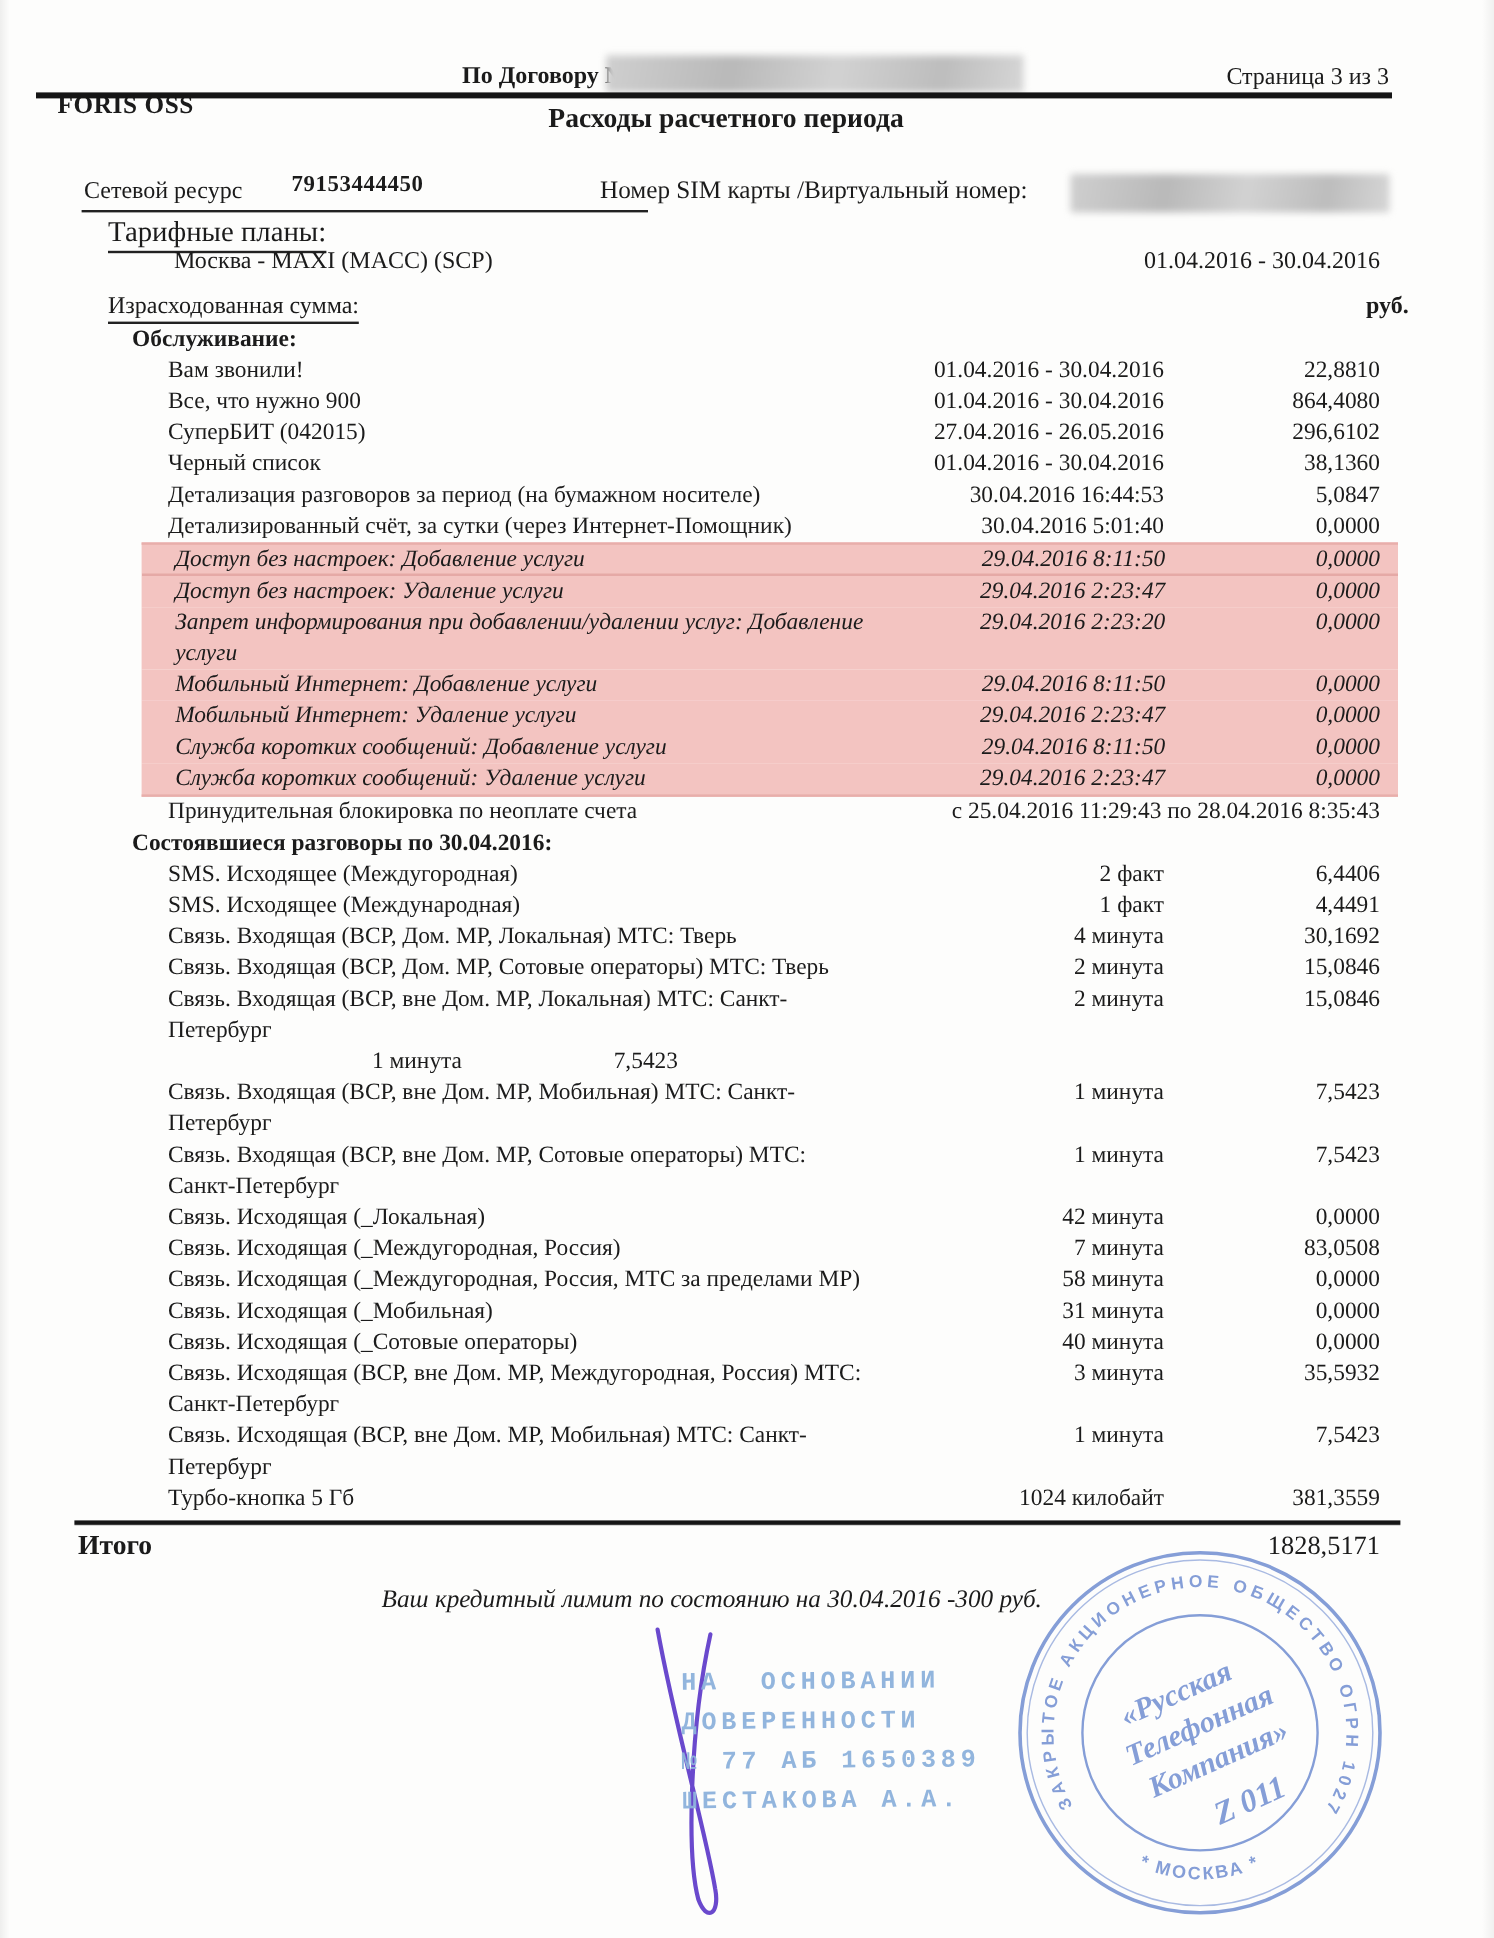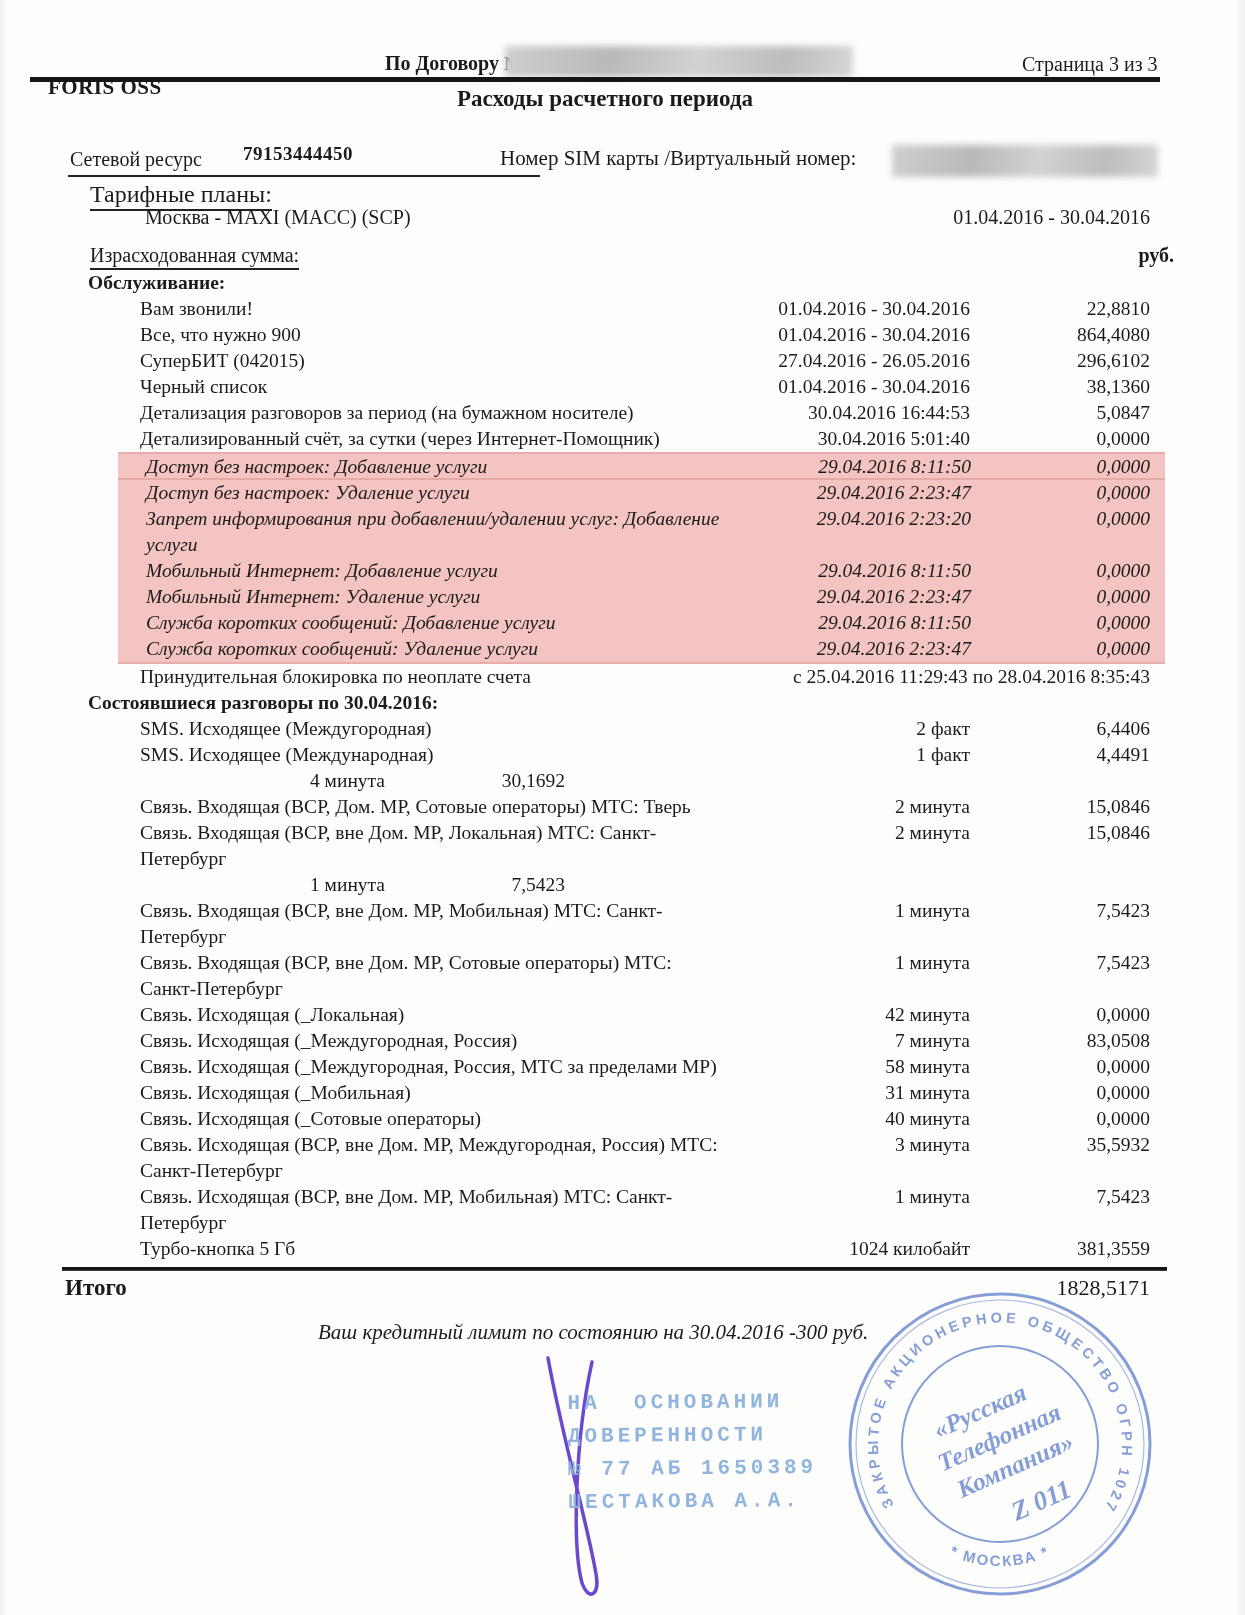--- a/index.html
+++ b/index.html
@@ -44,21 +44,21 @@
   .res-underline{position:absolute;left:68px;top:175px;width:472px;height:2px;background:#222;}
 
   .tariff-label{position:absolute;left:90px;top:181px;font-size:24px;border-bottom:2px solid #222;padding-bottom:1px;}
   .tariff-line{position:absolute;left:0;top:206px;width:1245px;display:flex;justify-content:space-between;padding:0 95px 0 145px;font-size:20px;}
   .sum-line{position:absolute;left:0;top:244px;width:1245px;display:flex;justify-content:space-between;padding:0 71px 0 90px;font-size:20px;}
   .sum-label{border-bottom:2px solid #222;padding-bottom:1px;}
   .sum-cur{font-weight:bold;}
 
   
   .table-flow{position:absolute;left:0;top:270px;width:1245px;font-size:19.5px;line-height:26px;}
-  .section-label{margin-left:88px;font-weight:bold;font-family:Liberation Serif, serif;}
+  .section-label{margin-left:110px;font-weight:bold;font-family:Liberation Serif, serif;}
   .row{display:flex;align-items:flex-start;margin-left:140px;margin-right:95px;}
   .row .desc{width:585px;}
   .row .qty{width:245px;text-align:right;white-space:nowrap;}
   .row .amount{width:180px;text-align:right;white-space:nowrap;}
   .row.hl{background:var(--highlight);margin-left:118px;padding-left:28px;margin-right:80px;padding-right:15px;font-style:italic;}
   .row.hl-first{box-shadow:0 -2px 0 #e5a9a6 inset;border-top:2px solid #e8aeab;}
   .row.hl-last{border-bottom:2px solid #e8aeab;}
   .row.wide .desc{width:auto;flex:0 1 auto;}
   .row.wide .widedate{flex:1;text-align:right;white-space:nowrap;}
 
@@ -193,20 +193,21 @@
           <span class="desc">SMS. Исходящее (Междугородная)</span>
           <span class="qty">2 факт</span>
           <span class="amount">6,4406</span>
         </div>
         <div class="row">
           <span class="desc">SMS. Исходящее (Международная)</span>
           <span class="qty">1 факт</span>
           <span class="amount">4,4491</span>
         </div>
         <div class="row">
+          <span class="desc">Связь. Входящая (ВСР, Дом. МР, Локальная) МТС: Тверь</span>
           <span class="qty">4 минута</span>
           <span class="amount">30,1692</span>
         </div>
         <div class="row">
           <span class="desc">Связь. Входящая (ВСР, Дом. МР, Сотовые операторы) МТС: Тверь</span>
           <span class="qty">2 минута</span>
           <span class="amount">15,0846</span>
         </div>
         <div class="row">
           <span class="desc">Связь. Входящая (ВСР, вне Дом. МР, Локальная) МТС: Санкт-Петербург</span>

